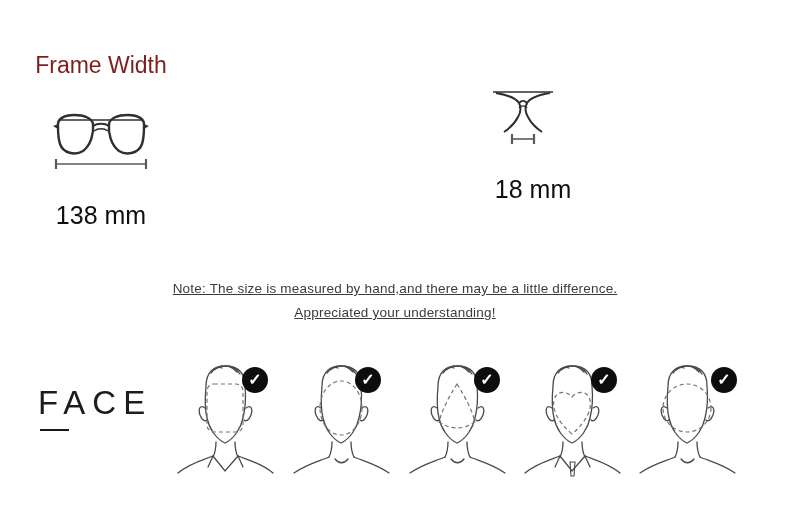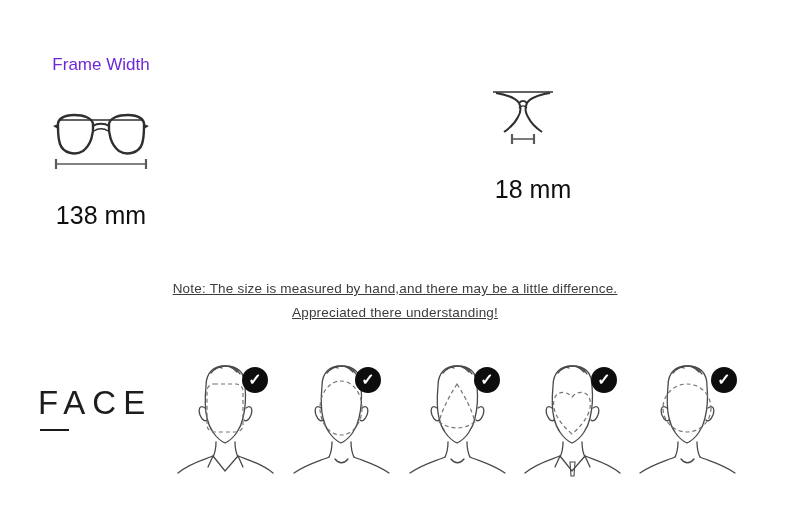--- a/index.html
+++ b/index.html
@@ -1,20 +1,20 @@
 <!DOCTYPE html>
 <html><head>
 <meta charset="utf-8">
 <style>
   html,body{margin:0;padding:0;background:#fff;}
   .canvas{position:relative;width:790px;height:526px;background:#ffffff;overflow:hidden;
           font-family:"Liberation Sans",sans-serif;}
   
   .m-col{position:absolute;top:52px;width:150px;text-align:center;}
-  .m-label{font-size:17px;line-height:26px;color:#6d28d9;height:26px;white-space:nowrap;}
+  .m-label{font-size:23px;line-height:26px;color:#7f1d1d;height:26px;white-space:nowrap;}
   .m-iconbox{height:122px;display:flex;align-items:center;justify-content:center;}
   .m-value{font-size:25px;color:#0f0f0f;line-height:30px;}
   
   .note{position:absolute;top:280px;left:0;width:790px;text-align:center;color:#3c3c3c;text-decoration:underline;}
   .note-line1{font-size:13.5px;line-height:17px;letter-spacing:.2px;}
   .note-line2{font-size:13.5px;line-height:17px;margin-top:7px;letter-spacing:.2px;}
   
   .face-title{position:absolute;left:38px;top:384px;font-size:33px;font-weight:300;
               letter-spacing:7px;color:#1d1d1d;}
   .face-underline{position:absolute;left:40px;top:429px;width:29px;height:2px;background:#1a1a1a;}
@@ -88,21 +88,21 @@
         <line x1="24" y1="52" x2="24" y2="62" stroke="#5a5a5a" stroke-width="2.2"></line>
         <line x1="46" y1="52" x2="46" y2="62" stroke="#5a5a5a" stroke-width="2.2"></line>
       </svg>
     </div>
     <div class="m-value">18 mm</div>
   </div>
 
 
   <div class="note">
     <div class="note-line1">Note: The size is measured by hand,and there may be a little difference.</div>
-    <div class="note-line2">Appreciated there understanding!</div>
+    <div class="note-line2">Appreciated your understanding!</div>
   </div>
 
   <div class="face-title">FACE</div>
   <div class="face-underline"></div>
 
   <div class="face-item" style="left:168px">
     <svg width="114" height="122" viewBox="0 0 112 122">
       <use href="#bust-head"></use>
         <use href="#bust-collar"></use>
       <rect x="38" y="24" width="36" height="48" rx="7" fill="none" stroke="#757575" stroke-width="1.2" stroke-dasharray="4 3"></rect>

